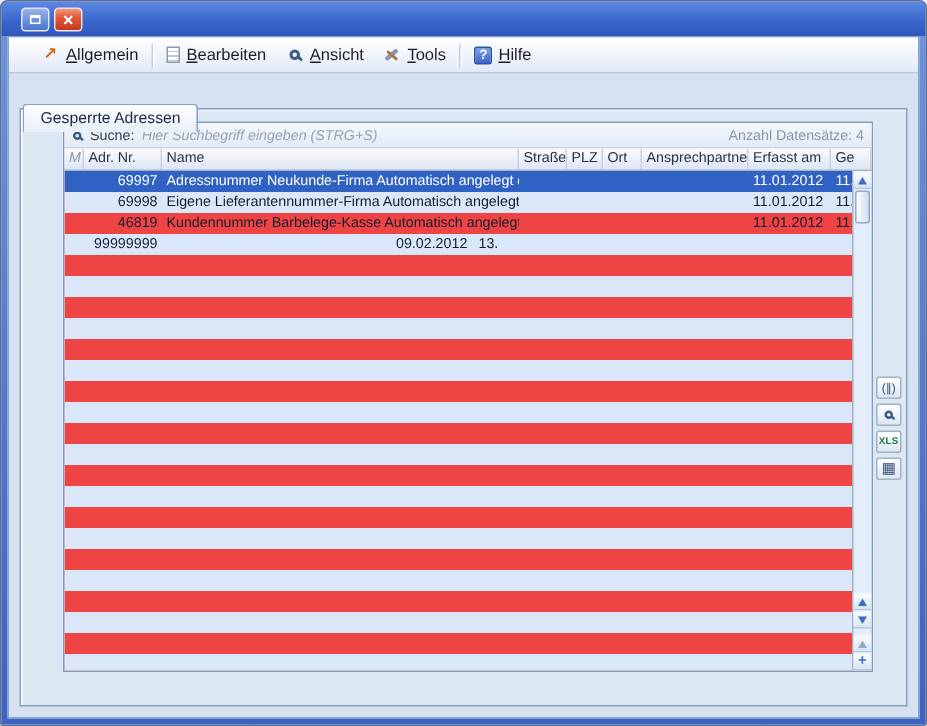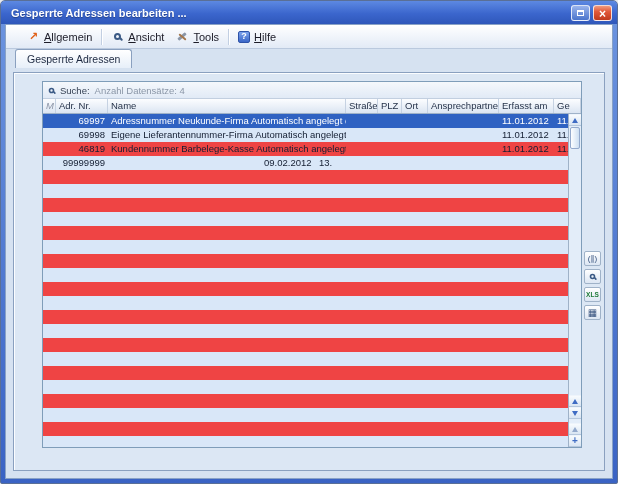--- a/index.html
+++ b/index.html
@@ -20,21 +20,21 @@
   .tb-close{background:linear-gradient(#ef9a7e 0%,#e2593a 40%,#c03a1e 100%);}
   .close-glyph::before{content:"×";color:#fff;font-size:12px;font-weight:bold;line-height:1;}
 
   .window-body{position:absolute;top:23px;left:4px;right:4px;bottom:4px;background:#d6e2f1;border:1px solid #89a2c6;}
   .menubar{height:24px;background:linear-gradient(#ffffff,#e2eaf6);border-bottom:1px solid #bac9de;
     display:flex;align-items:center;padding:0 15px;}
   .menu-item{display:flex;align-items:center;gap:4px;padding:2px 6px;font-size:11px;color:#1c1c28;border-radius:2px;}
   .menu-sep{width:1px;height:16px;background:#c2cfe2;box-shadow:1px 0 0 #fff;margin:0 3px;}
 
   .content{position:absolute;top:24px;left:0;right:0;bottom:0;}
-  .tabstrip{position:absolute;top:0;left:9px;z-index:2;display:flex;}
+  .tabstrip{position:absolute;top:20px;left:9px;z-index:2;display:flex;}
   .tab{height:19px;padding:3px 11px 0;font-size:10.5px;color:#1c2840;
     background:linear-gradient(#ffffff,#e7eff9);border:1px solid #8aa0bf;border-bottom:none;border-radius:3px 3px 0 0;}
   .panel{position:absolute;top:23px;left:7px;right:7px;bottom:7px;background:#dce7f4;
     border:1px solid #8aa0bf;box-shadow:inset 1px 1px 0 #fbfdff;}
 
   .grid-region{position:absolute;top:8px;left:28px;width:540px;bottom:22px;
     border:1px solid #7f9db9;background:#fff;display:flex;flex-direction:column;}
   .searchbar{height:17px;background:linear-gradient(#f5f8fc,#e1eaf6);border-bottom:1px solid #c2cfe0;
     display:flex;align-items:center;gap:5px;padding:0 5px;font-size:9.5px;flex:0 0 17px;}
   .search-label{color:#333f52;}
@@ -88,37 +88,40 @@
     border-radius:1px;transform:rotate(40deg);}
   .icon-help{width:12px;height:12px;border-radius:2px;border:1px solid #2d52a8;
     background:linear-gradient(#7da3ec,#3a66c8);display:flex;align-items:center;justify-content:center;}
   .icon-help::before{content:"?";color:#fff;font-size:9px;font-weight:bold;line-height:1;}
 </style>
 </head>
 <body>
 
 <div class="window">
   <div class="titlebar">
-    <span class="title">Gesperrte Adressen bearbeiten ...</span>
     <span class="tb-btn tb-max">
       <span class="max-glyph"></span>
     </span>
     <span class="tb-btn tb-close">
       <span class="close-glyph"></span>
     </span>
   </div>
 
   <div class="window-body">
     <div class="menubar">
       <div class="menu-item">
         <span class="icon-box icon-arrow"></span>
         <span class="mi-label"><u>A</u>llgemein</span>
       </div>
       <span class="menu-sep"></span>
       <div class="menu-item">
+        <span class="icon-page"></span>
+        <span class="mi-label"><u>B</u>earbeiten</span>
+      </div>
+      <div class="menu-item">
         <span class="icon-box">
             <span class="icon-mag"></span>
           </span>
         <span class="mi-label"><u>A</u>nsicht</span>
       </div>
       <div class="menu-item">
         <span class="icon-tools"></span>
         <span class="mi-label"><u>T</u>ools</span>
       </div>
       <span class="menu-sep"></span>
@@ -132,20 +135,21 @@
       <div class="tabstrip">
         <div class="tab active">Gesperrte Adressen</div>
       </div>
 
       <div class="panel">
         <div class="grid-region">
 
           <div class="searchbar">
             <span class="icon-mag sm"></span>
             <span class="search-label">Suche:</span>
+            <span class="search-placeholder">Hier Suchbegriff eingeben (STRG+S)</span>
             <span class="search-count">Anzahl Datensätze: 4</span>
           </div>
 
           <div class="grid-header">
               <div class="hcell marker" style="width: 13px; flex: 0 0 13px;">M</div>
               <div class="hcell" style="width: 52px; flex: 0 0 52px;">Adr. Nr.</div>
               <div class="hcell" style="width: 238px; flex: 0 0 238px;">Name</div>
               <div class="hcell" style="width: 32px; flex: 0 0 32px;">Straße</div>
               <div class="hcell" style="width: 24px; flex: 0 0 24px;">PLZ</div>
               <div class="hcell" style="width: 26px; flex: 0 0 26px;">Ort</div>

